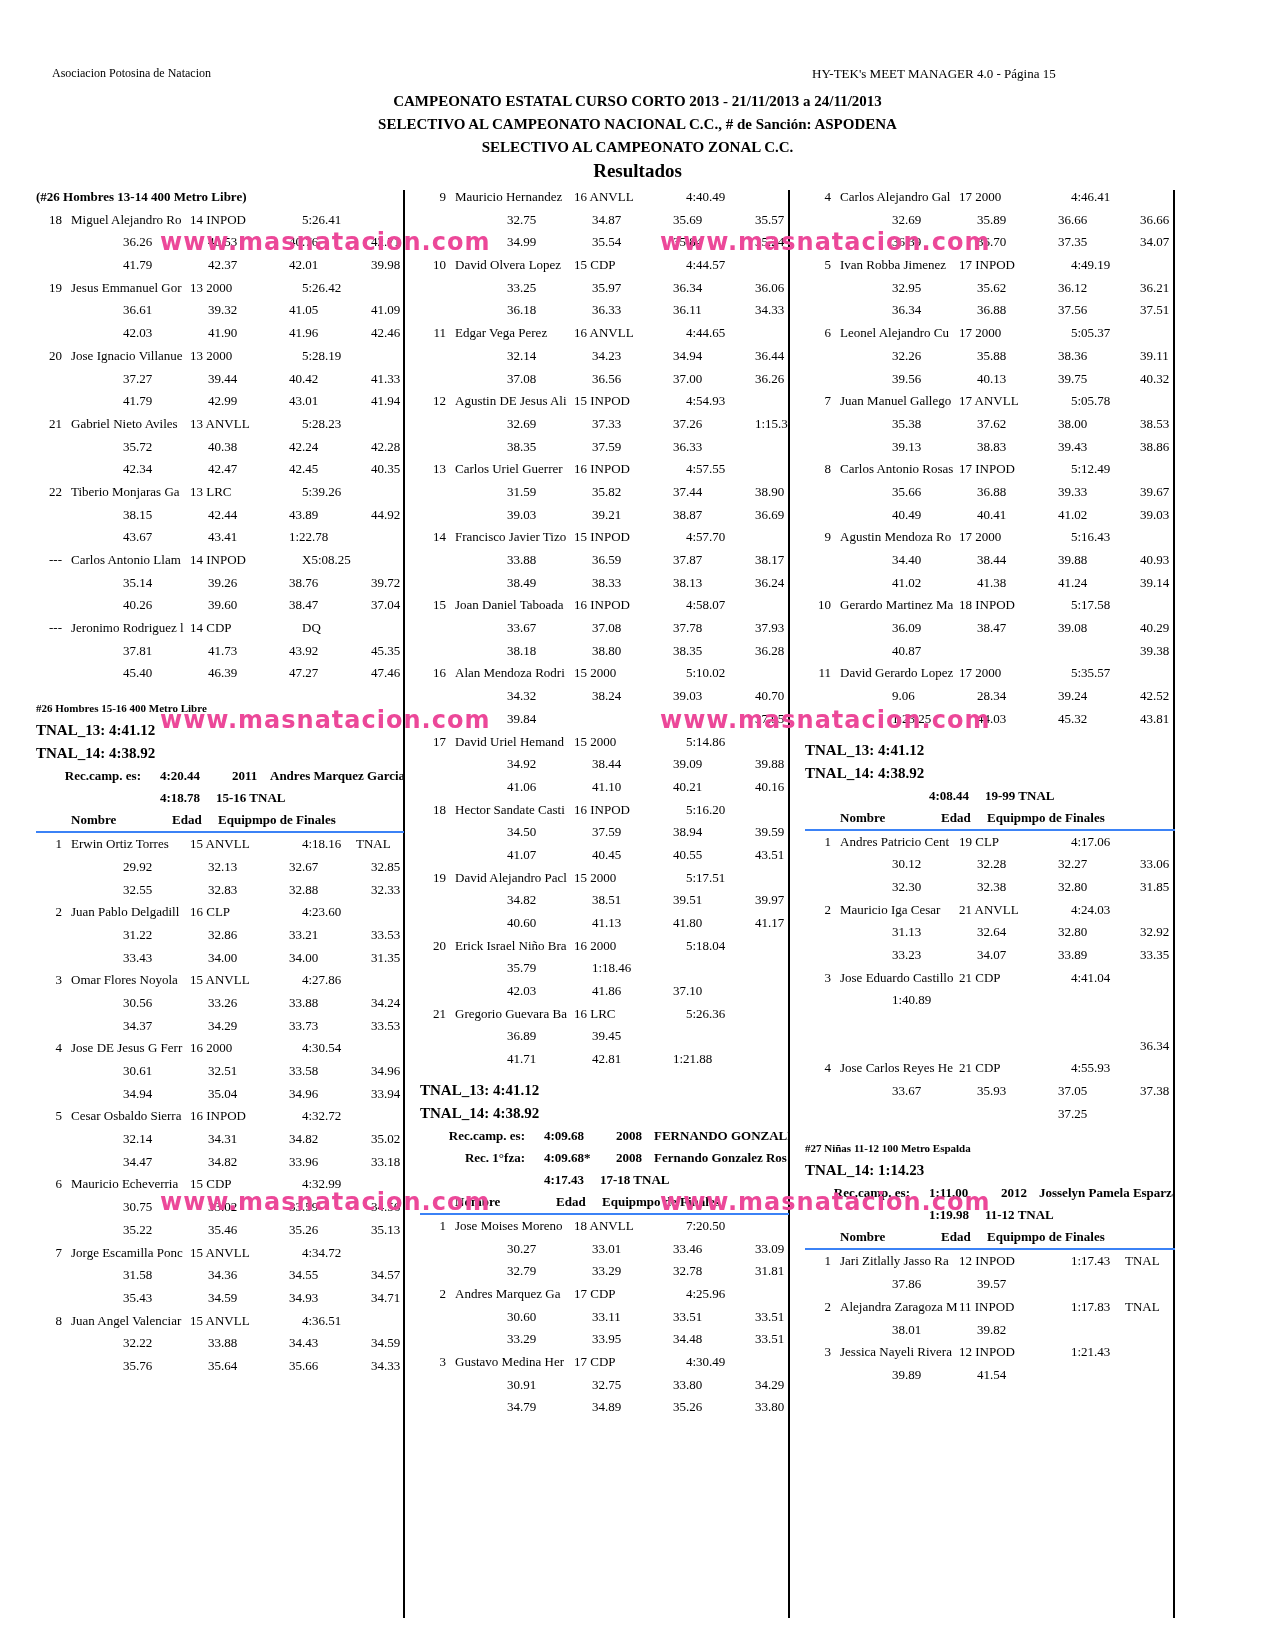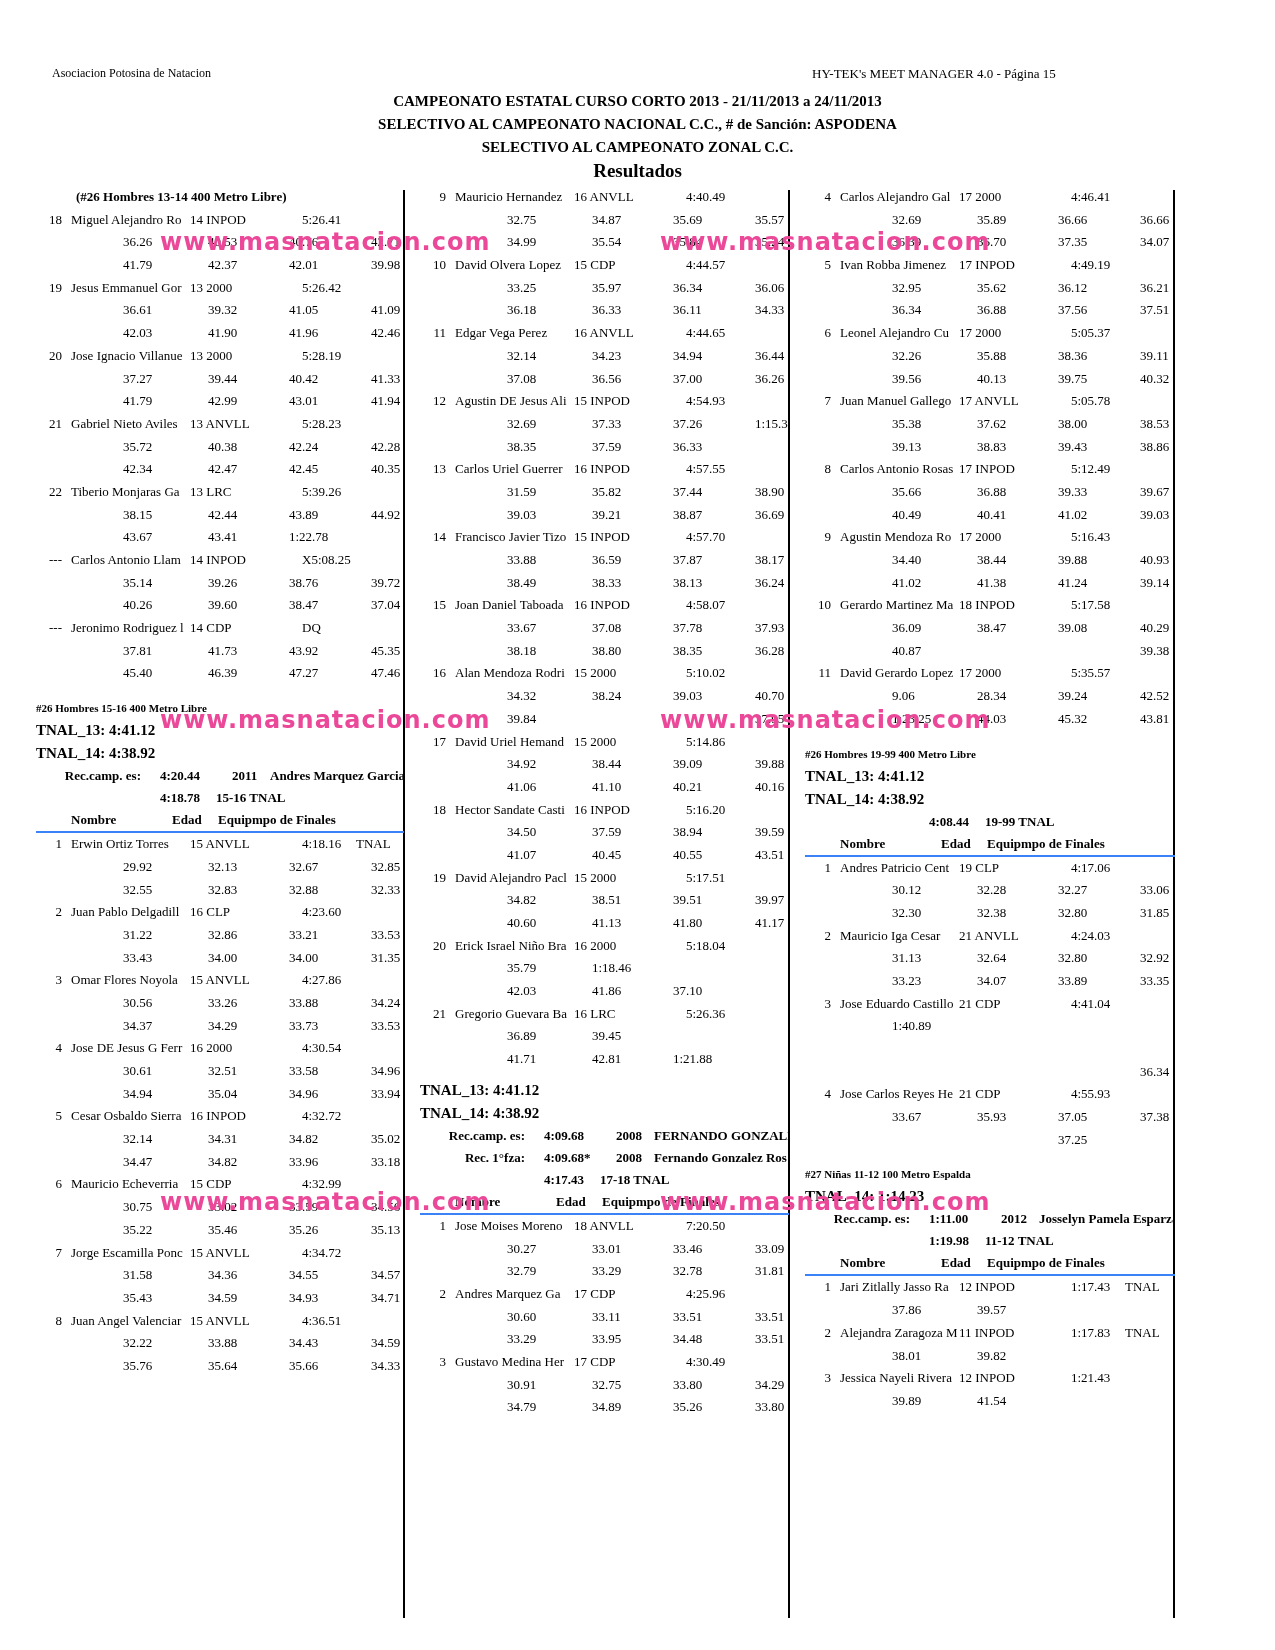--- a/index.html
+++ b/index.html
@@ -19,21 +19,21 @@
   .ath .name{position:absolute;left:35px;width:117px;overflow:hidden;}
   .ath .age{position:absolute;left:154px;}
   .ath .time{position:absolute;left:266px;}
   .ath .note{position:absolute;left:320px;}
   .splits span{position:absolute;}
   .splits .s0{left:87px;}
   .splits .s1{left:172px;}
   .splits .s2{left:253px;}
   .splits .s3{left:335px;}
   .ev-title{font-weight:bold;font-size:11px;height:26px;line-height:30px;}
-  .ev-cont{font-weight:bold;font-size:13px;margin-left:40px;}
+  .ev-cont{font-weight:bold;font-size:13px;}
   .std{font-weight:bold;font-size:15px;height:23px;line-height:23px;}
   .rec{font-weight:bold;font-size:13px;height:22px;line-height:22px;position:relative;white-space:nowrap;text-align:right;}
   .rec .rl{position:absolute;right:calc(100% - 105px);}
   .rec .rt{position:absolute;left:124px;}
   .rec .ry{position:absolute;left:196px;}
   .rec .rn{position:absolute;left:234px;}
   .qual{font-weight:bold;font-size:13px;height:22px;line-height:22px;position:relative;}
   .qual .qt{position:absolute;left:124px;}
   .qual .qn{position:absolute;left:180px;}
   .colhdr{font-weight:bold;font-size:13px;height:22px;line-height:22px;position:relative;border-bottom:2px solid #3b82f6;}
@@ -841,21 +841,20 @@
       <span class="s2">39.24</span>
       <span class="s3">42.52</span>
     </div>
     <div class="row splits">
       <span class="s0">1:23.25</span>
       <span class="s1">44.03</span>
       <span class="s2">45.32</span>
       <span class="s3">43.81</span>
     </div>
     <div class="gap"></div>
-    <div class="ev-title">#26  Hombres 19-99 400 Metro Libre</div>
     <div class="std">TNAL_13: 4:41.12</div>
     <div class="std">TNAL_14: 4:38.92</div>
     <div class="qual">
       <span class="qt">4:08.44</span>
       <span class="qn">19-99 TNAL</span>
     </div>
     <div class="colhdr">
       <span class="h1">Nombre</span>
       <span class="h2">Edad</span>
       <span class="h3">Equipmpo de Finales</span>

